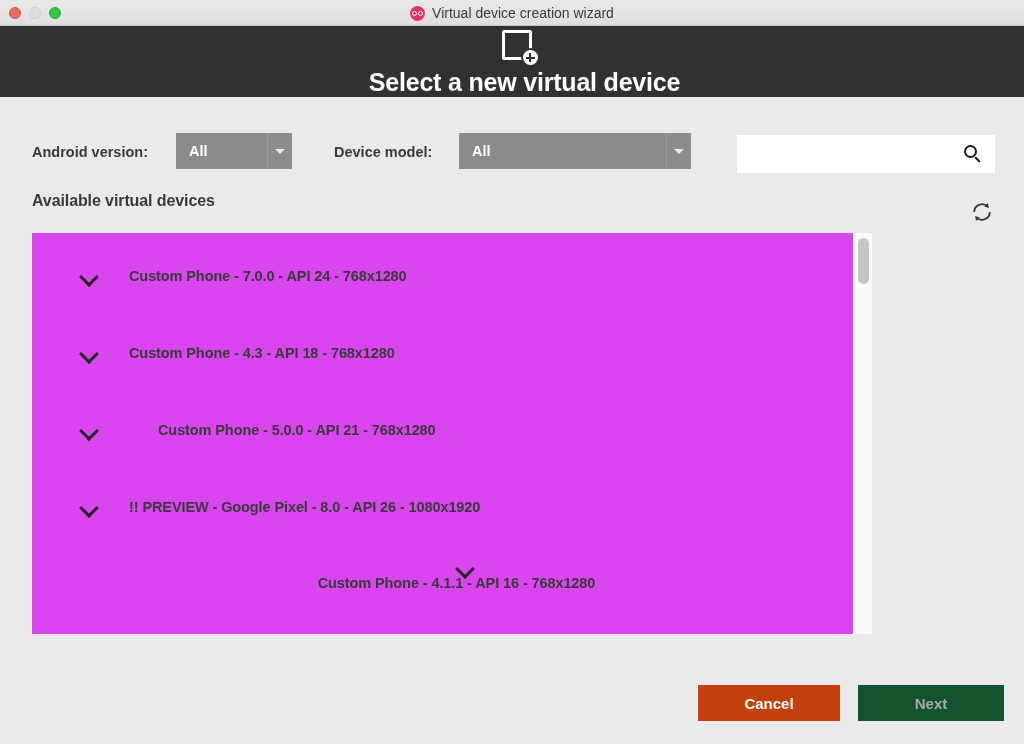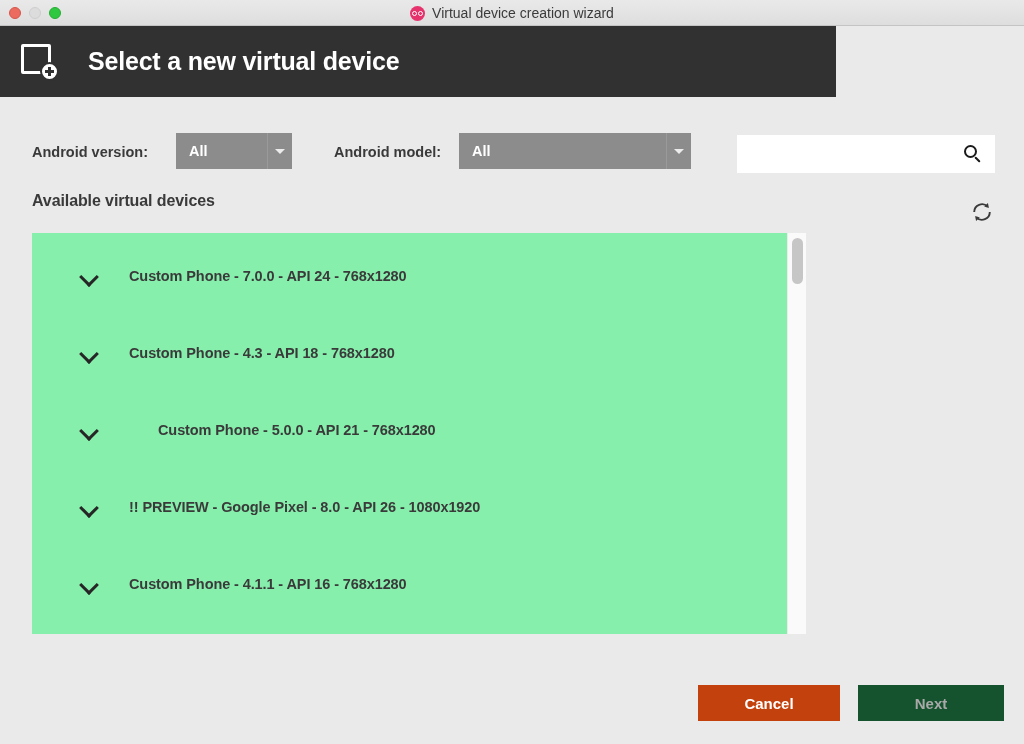--- a/index.html
+++ b/index.html
@@ -72,25 +72,26 @@
   }
   .title-text {
     font-size: 14px;
     color: #3b3b3b;
   }
 
   
   .header {
     position: absolute;
     left: 0; top: 26px;
-    width: 836px;
+    width: 1024px;
     height: 71px;
     background: #313131;
     display: flex;
     align-items: center;
+    flex-direction: column;
   }
   .header-icon {
     margin-left: 21px;
     width: 42px; height: 44px;
     position: relative;
   }
   .header-icon .screen {
     position: absolute;
     left: 0; top: 4px;
     width: 30px; height: 30px;
@@ -244,22 +245,22 @@
     left: 969px; top: 199px;
     width: 26px; height: 26px;
     cursor: pointer;
   }
   .refresh-btn svg { display: block; }
 
   
   .list-panel {
     position: absolute;
     left: 32px; top: 233px;
-    width: 774px; height: 401px;
-    background: #86efac;
+    width: 840px; height: 401px;
+    background: #d946ef;
     box-sizing: border-box;
     overflow: hidden;
   }
   .list-inner {
     position: absolute;
     left: 0; top: 0;
     right: 19px;
     bottom: 0;
   }
   .device-row {
@@ -368,21 +369,21 @@
 
 <div class="filter-row">
   <div class="filter-label lbl-android">Android version:</div>
   <div class="dropdown dd-android">
     <span class="dd-value">All</span>
     <span class="dd-arrow-wrap">
       <span class="dd-arrow"></span>
     </span>
   </div>
 
-  <div class="filter-label lbl-model">Android model:</div>
+  <div class="filter-label lbl-model">Device model:</div>
   <div class="dropdown dd-model">
     <span class="dd-value">All</span>
     <span class="dd-arrow-wrap">
       <span class="dd-arrow"></span>
     </span>
   </div>
 </div>
 
 <div class="search-box">
   <input class="search-input" type="text" placeholder="" style="">
@@ -413,21 +414,21 @@
         <span class="device-label">Custom Phone - 4.3 - API 18 - 768x1280</span>
       </div>
       <div class="device-row" style="top: 174px; gap: 29px;">
         <span class="chev"></span>
         <span class="device-label">Custom Phone - 5.0.0 - API 21 - 768x1280</span>
       </div>
       <div class="device-row" style="top: 251px;">
         <span class="chev"></span>
         <span class="device-label">!! PREVIEW - Google Pixel - 8.0 - API 26 - 1080x1920</span>
       </div>
-      <div class="device-row" style="top: 328px;">
+      <div class="device-row" style="top: 328px; flex-direction: column;">
         <span class="chev"></span>
         <span class="device-label">Custom Phone - 4.1.1 - API 16 - 768x1280</span>
       </div>
     </div>
   <div class="scrollbar">
     <div class="scroll-thumb"></div>
   </div>
 </div>
 
 <button class="btn btn-cancel">Cancel</button>

